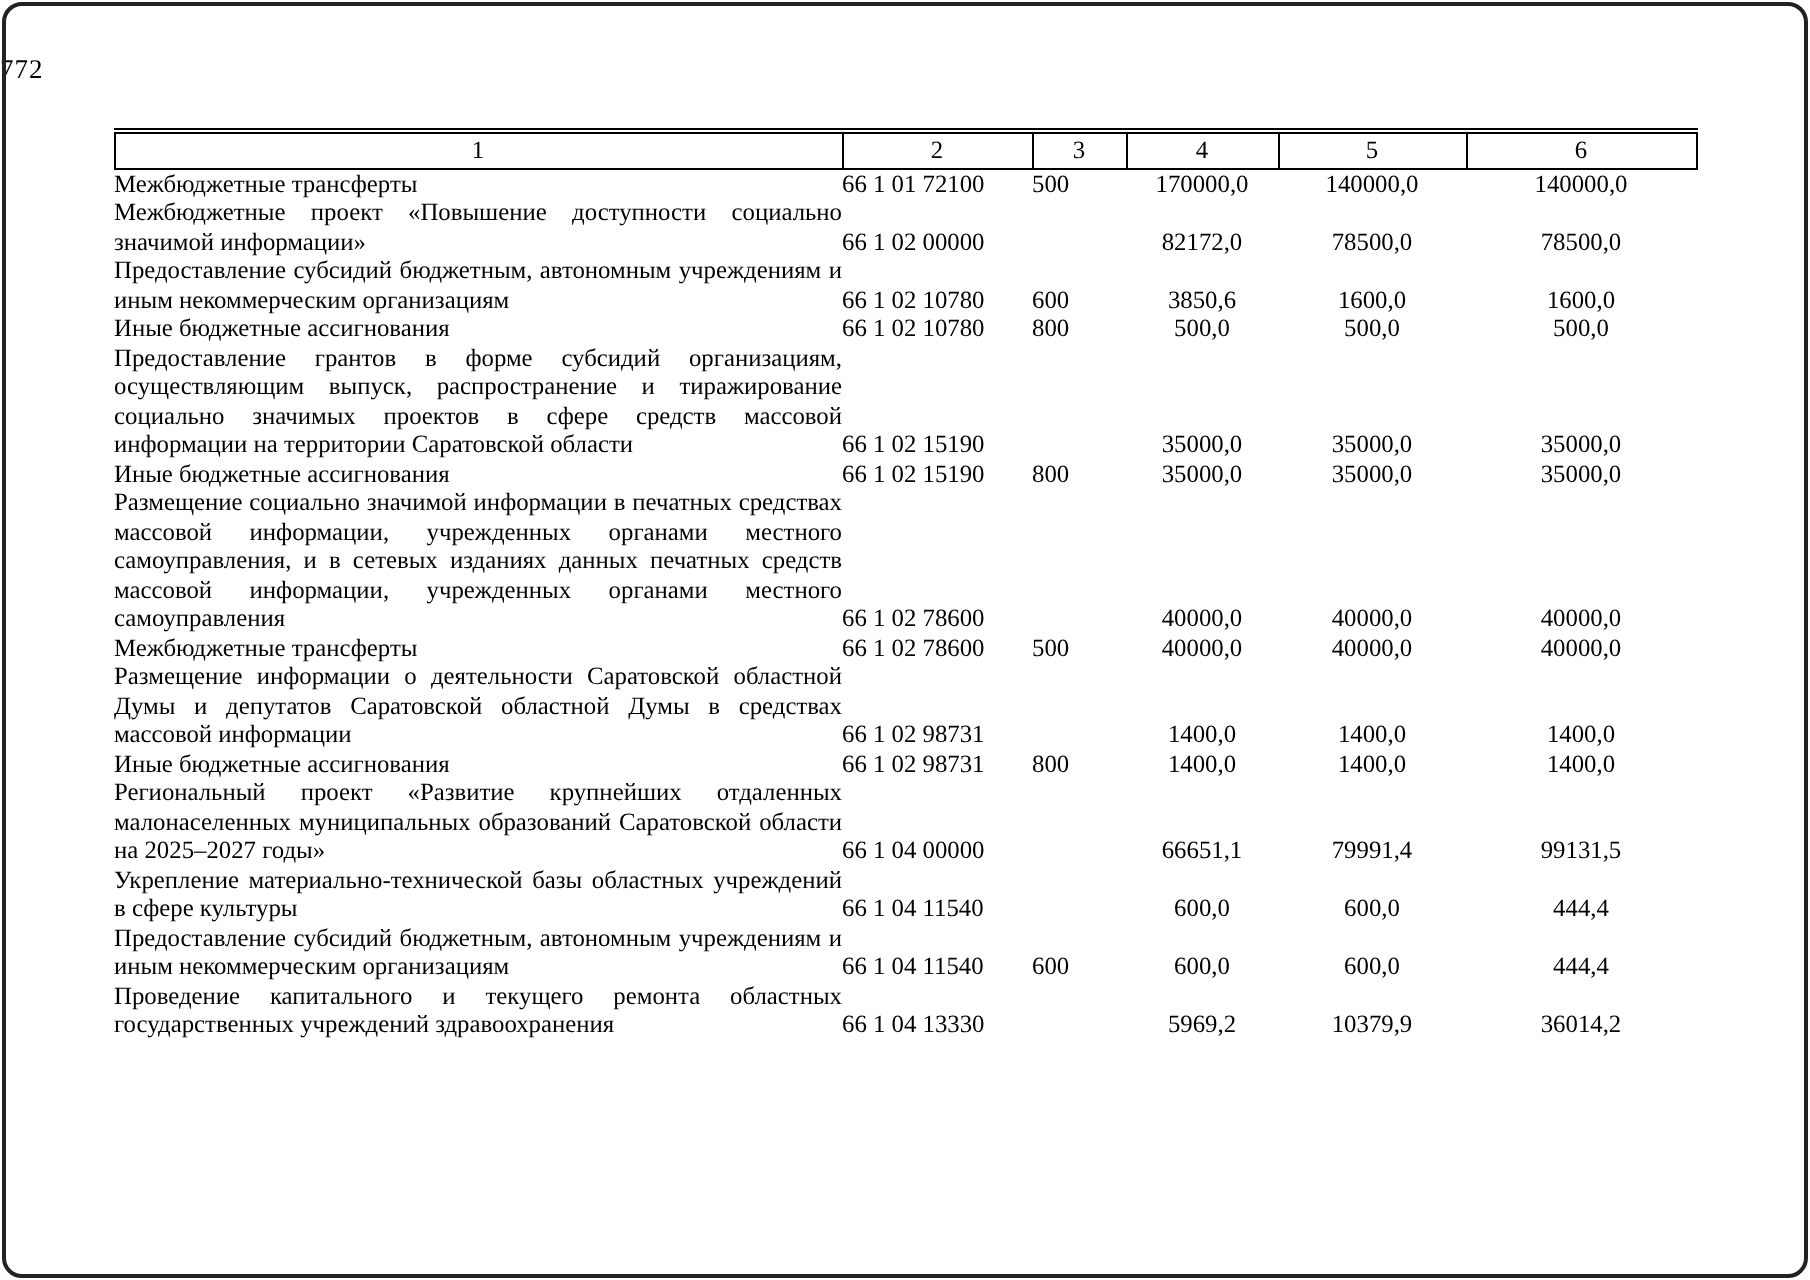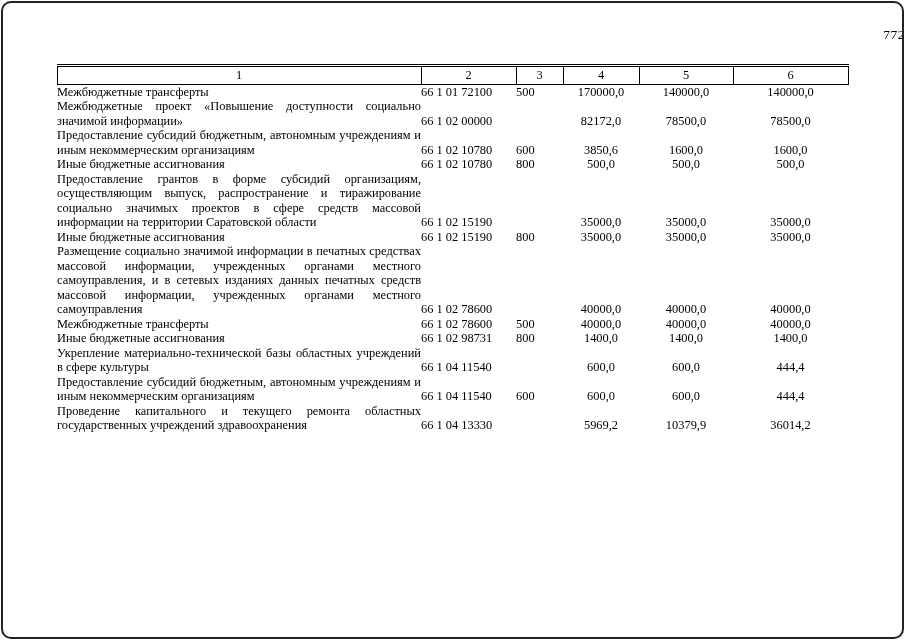--- a/index.html
+++ b/index.html
@@ -14,21 +14,21 @@
     overflow: hidden;
   }
   .page-frame {
     position: absolute;
     left: 1px; top: 1px; right: 1px; bottom: 1px;
     border: 2px solid #222;
     border-radius: 10px;
     pointer-events: none;
   }
   .page-number {
-    text-align: right;
+    text-align: left;
     padding-top: 27px;
     font-size: 13.5px;
     letter-spacing: 0.5px;
   }
   table.budget {
     border-collapse: collapse;
     table-layout: fixed;
     width: 791px;
     margin: 21px auto 0 auto;
     font-size: 12.4px;
@@ -151,28 +151,44 @@
       </tr>
       <tr>
         <td class="name">Межбюджетные трансферты</td>
         <td class="code">66 1 02 78600</td>
         <td class="vr">500</td>
         <td class="amt">40000,0</td>
         <td class="amt">40000,0</td>
         <td class="amt">40000,0</td>
       </tr>
       <tr>
+        <td class="name">Размещение информации о деятельности Саратовской областной Думы и депутатов Саратовской областной Думы в средствах массовой информации</td>
+        <td class="code">66 1 02 98731</td>
+        <td class="vr"></td>
+        <td class="amt">1400,0</td>
+        <td class="amt">1400,0</td>
+        <td class="amt">1400,0</td>
+      </tr>
+      <tr>
         <td class="name">Иные бюджетные ассигнования</td>
         <td class="code">66 1 02 98731</td>
         <td class="vr">800</td>
         <td class="amt">1400,0</td>
         <td class="amt">1400,0</td>
         <td class="amt">1400,0</td>
       </tr>
       <tr>
+        <td class="name">Региональный проект «Развитие крупнейших отдаленных малонаселенных муниципальных образований Саратовской области на 2025–2027 годы»</td>
+        <td class="code">66 1 04 00000</td>
+        <td class="vr"></td>
+        <td class="amt">66651,1</td>
+        <td class="amt">79991,4</td>
+        <td class="amt">99131,5</td>
+      </tr>
+      <tr>
         <td class="name">Укрепление материально-технической базы областных учреждений в сфере культуры</td>
         <td class="code">66 1 04 11540</td>
         <td class="vr"></td>
         <td class="amt">600,0</td>
         <td class="amt">600,0</td>
         <td class="amt">444,4</td>
       </tr>
       <tr>
         <td class="name">Предоставление субсидий бюджетным, автономным учреждениям и иным некоммерческим организациям</td>
         <td class="code">66 1 04 11540</td>

